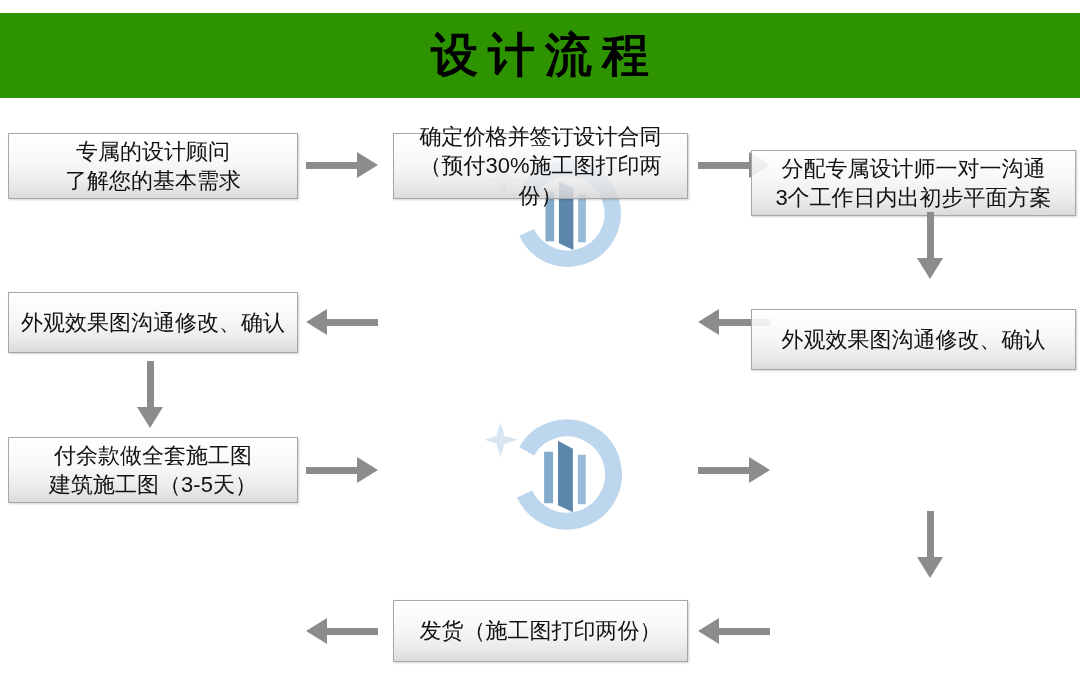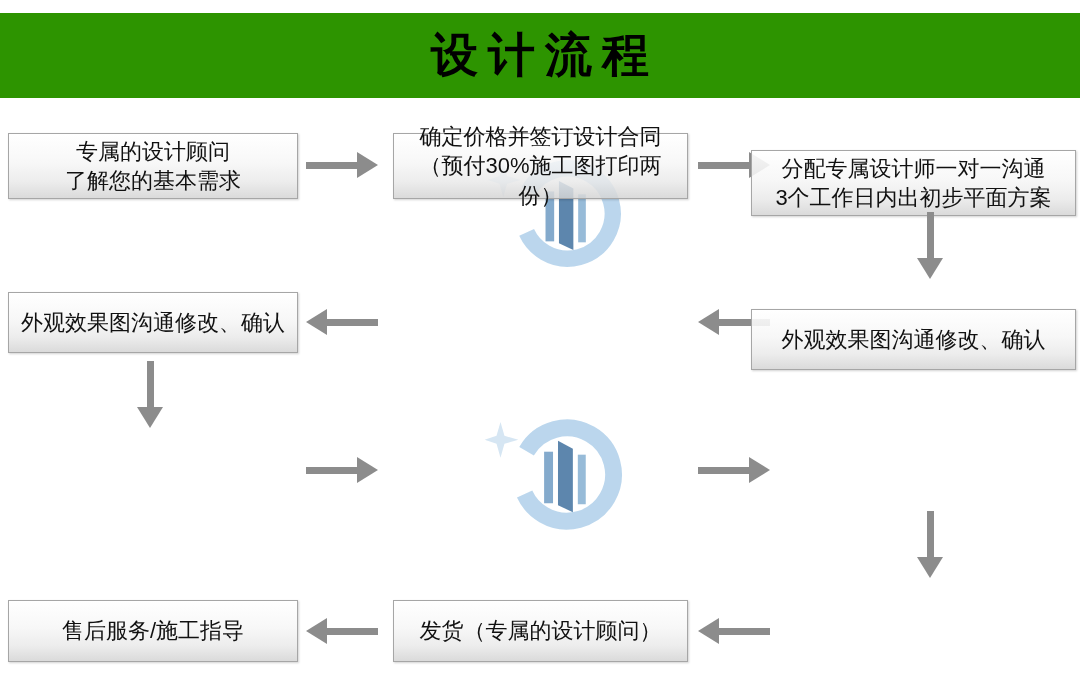--- a/index.html
+++ b/index.html
@@ -124,23 +124,24 @@
 
   <div class="arrow arrow-v arrow-down a-v1"></div>
 
   <div class="box r1 c0">外观效果图沟通修改、确认</div>
   <div class="arrow arrow-h arrow-left a-r1-1"></div>
   <div class="arrow arrow-h arrow-left a-r1-2"></div>
   <div class="box r1 c2">外观效果图沟通修改、确认</div>
 
   <div class="arrow arrow-v arrow-down a-v2"></div>
 
+  <div class="box r2 c0">付余款做全套施工图
+建筑施工图（3-5天）</div>
   <div class="arrow arrow-h arrow-right a-r2-1"></div>
   <div class="arrow arrow-h arrow-right a-r2-2"></div>
 
   <div class="arrow arrow-v arrow-down a-v3"></div>
 
-  <div class="box r3 c0">售后服务/施工指导</div>
   <div class="arrow arrow-h arrow-left a-r3-1"></div>
-  <div class="box r3 c1">发货（专属的设计顾问）</div>
+  <div class="box r3 c1">发货（施工图打印两份）</div>
   <div class="arrow arrow-h arrow-left a-r3-2"></div>
 
 </div>
 
 </body></html>

